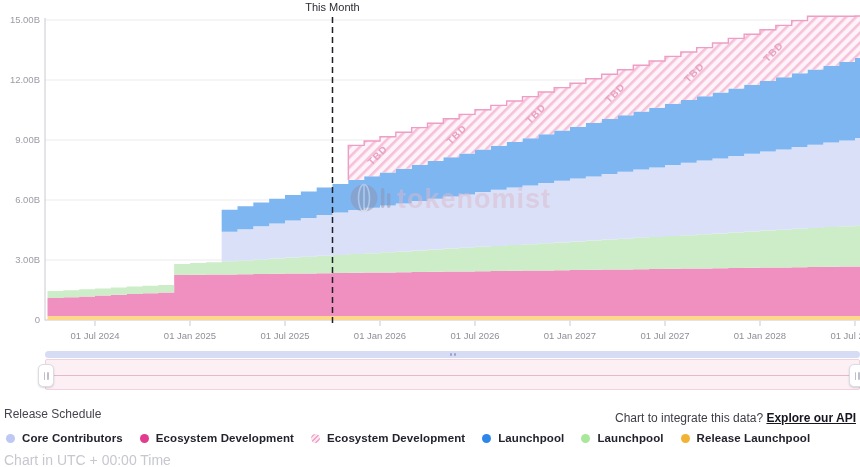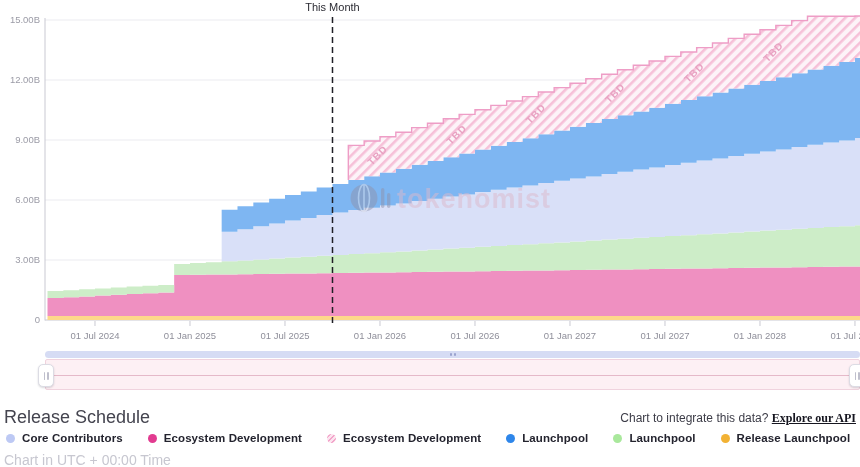--- a/index.html
+++ b/index.html
@@ -25,24 +25,24 @@
   .nav-panel .midline{position:absolute;left:0;right:0;top:50%;height:1px;background:#e5b9c9;}
   .nav-handle{
     position:absolute;top:364px;width:14px;height:21px;background:#ffffff;
     border:1px solid #dcdce4;border-radius:5px;box-shadow:0 1px 2px rgba(40,40,60,.18);
     display:flex;align-items:center;justify-content:center;gap:2px;z-index:3;
   }
   .nav-handle i{display:block;width:1.5px;height:8px;background:#bfbfcc;border-radius:1px;}
   .nav-handle.left{left:38px;}
   .nav-handle.right{left:849px;}
   
-  .release-title{position:absolute;left:4px;top:407px;font-size:18px;color:#44444f;}
+  .release-title{position:absolute;left:4px;top:407px;font-size:12px;color:#44444f;}
   .api-line{position:absolute;right:4px;top:411px;font-size:12px;color:#3c3c47;}
-  .api-line a{color:#15151f;font-weight:700;text-decoration:underline;cursor:pointer;font-family:Liberation Serif, serif;}
-  .legend{position:absolute;left:6px;top:432px;display:flex;align-items:center;gap:25px;}
+  .api-line a{color:#15151f;font-weight:700;text-decoration:underline;cursor:pointer;}
+  .legend{position:absolute;left:6px;top:432px;display:flex;align-items:center;gap:17px;}
   .legend-item{display:flex;align-items:center;gap:7px;cursor:pointer;}
   .legend-item .dot{width:9px;height:9px;border-radius:50%;flex:0 0 auto;}
   .legend-item .dot.hatched{
     background:repeating-linear-gradient(135deg,#fce4ef 0 2px,#f2a5ca 2px 3.5px);
   }
   .legend-item .lbl{font-size:11.5px;font-weight:700;color:#23232e;letter-spacing:.1px;}
   .utc-note{position:absolute;left:4px;top:452px;font-size:14px;color:#c7c7d0;}
 </style>
 </head>
 <body>

